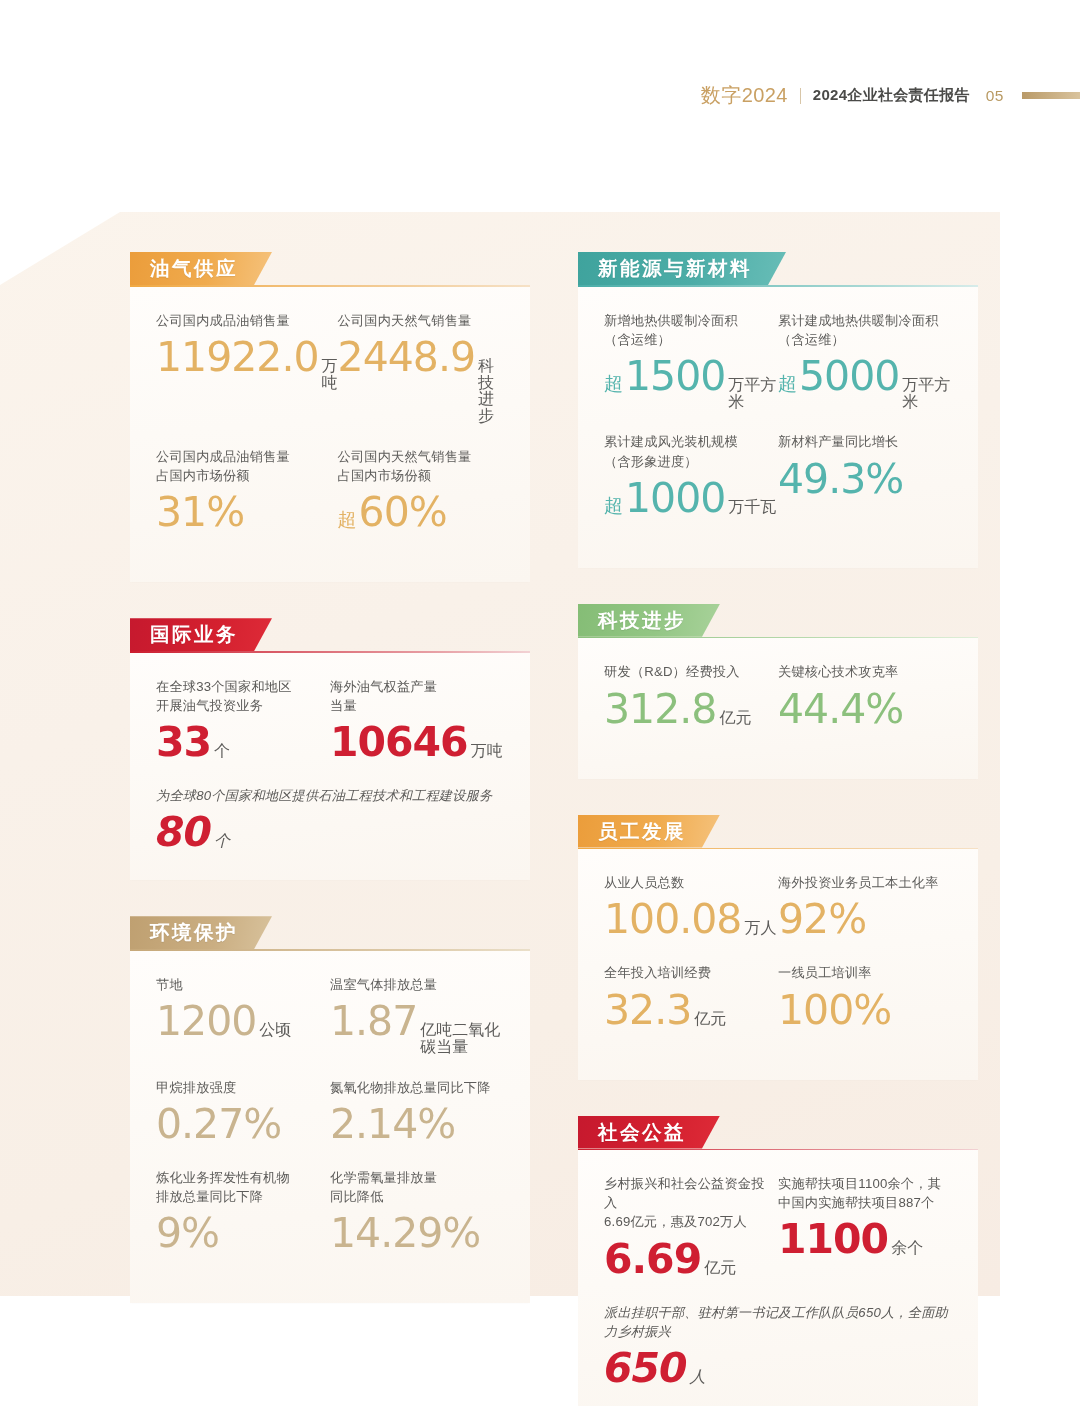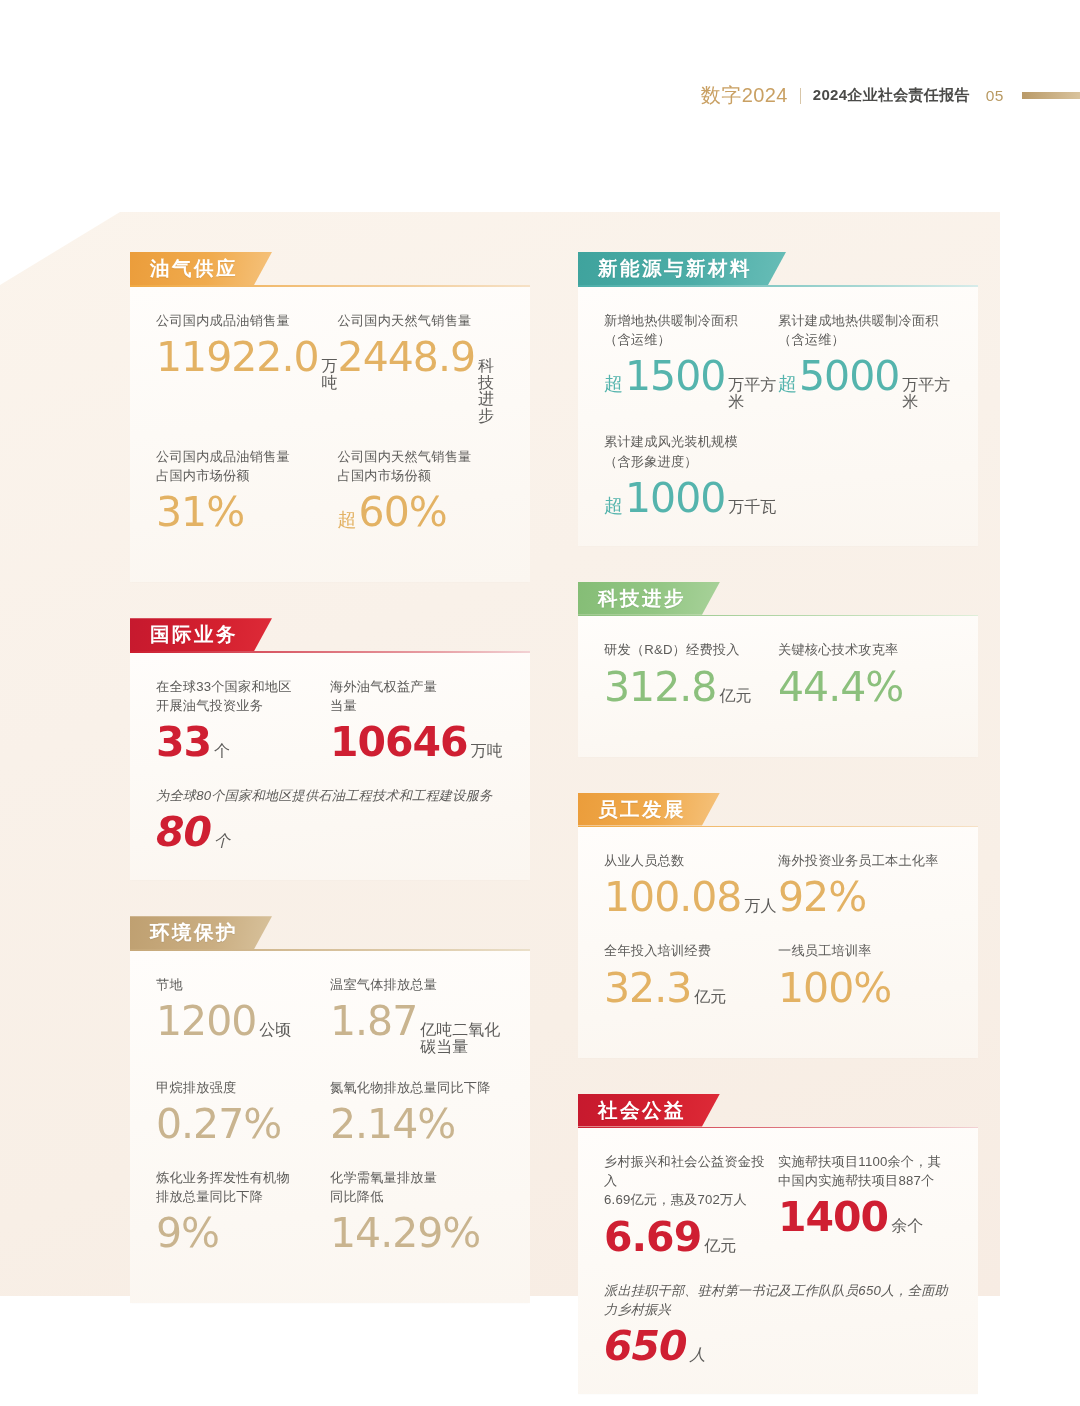--- a/index.html
+++ b/index.html
@@ -247,20 +247,26 @@
                 </div>
               </div>
               <div class="stat">
                 <div class="stat-label">累计建成风光装机规模<br>（含形象进度）</div>
                 <div class="stat-value">
                   <span class="v-pre">超</span>
                   <span class="v-num">1000</span>
                   <span class="v-unit">万千瓦</span>
                 </div>
               </div>
+              <div class="stat">
+                <div class="stat-label">新材料产量同比增长</div>
+                <div class="stat-value">
+                  <span class="v-num">49.3%</span>
+                </div>
+              </div>
             </div>
           </div>
         </div>
         <div class="card c-green">
           <div><div class="card-tab">科技进步</div></div>
           <div class="card-rule"></div>
           <div class="card-body">
             <div class="grid2">
               <div class="stat">
                 <div class="stat-label">研发（R&amp;D）经费投入</div>
@@ -320,21 +326,21 @@
               <div class="stat">
                 <div class="stat-label">乡村振兴和社会公益资金投入<br>6.69亿元，惠及702万人</div>
                 <div class="stat-value">
                   <span class="v-num">6.69</span>
                   <span class="v-unit">亿元</span>
                 </div>
               </div>
               <div class="stat">
                 <div class="stat-label">实施帮扶项目1100余个，其中国内实施帮扶项目887个</div>
                 <div class="stat-value">
-                  <span class="v-num">1400</span>
+                  <span class="v-num">1100</span>
                   <span class="v-unit">余个</span>
                 </div>
               </div>
               <div class="stat full">
                 <div class="stat-label">派出挂职干部、驻村第一书记及工作队队员650人，全面助力乡村振兴</div>
                 <div class="stat-value">
                   <span class="v-num">650</span>
                   <span class="v-unit">人</span>
                 </div>
               </div>

